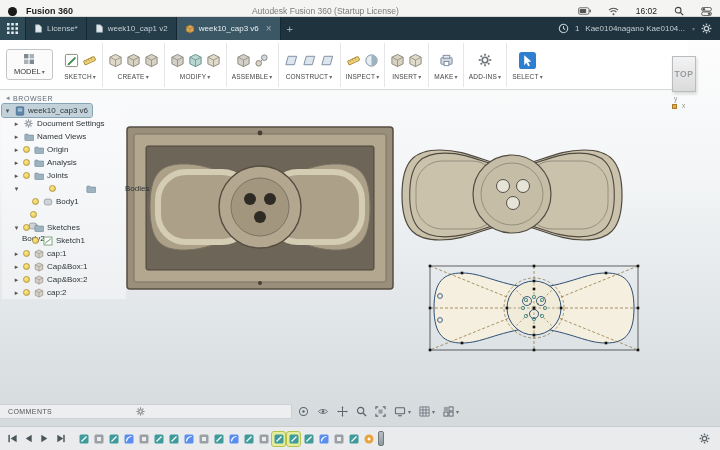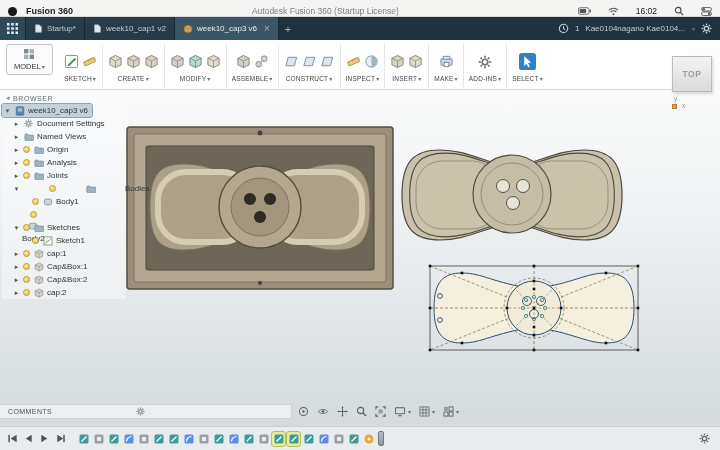--- a/index.html
+++ b/index.html
@@ -24,35 +24,35 @@
   #tabs{display:flex;align-items:stretch}
   .tab{display:flex;align-items:center;gap:4px;padding:0 8px;font-size:8px;background:#253d49;border-right:1px solid #152730;white-space:nowrap}
   .tab.active{background:#3b5765;color:#e9eff2}
   .tab .close{margin-left:3px;color:#9fb0b8;font-size:10px;line-height:1}
   .newtab{width:18px;display:flex;align-items:center;justify-content:center;font-size:11px;color:#9fb0b8}
   .tab-right{margin-left:auto;display:flex;align-items:center;gap:6px;padding-right:8px;font-size:8px}
   .job-count{font-size:8px}
   .user-name{white-space:nowrap}
 
   
-  #toolbar{position:absolute;top:40px;left:0;width:688px;height:50px;background:#ffffff;border-bottom:1px solid #d4d7d9;display:flex;align-items:flex-start;padding:4px 4px;z-index:5}
+  #toolbar{position:absolute;top:40px;left:0;width:688px;height:50px;background:#ffffff;border-bottom:1px solid #d4d7d9;display:flex;align-items:center;padding:4px 4px;z-index:5}
   .workspace{display:flex;flex-direction:column;align-items:center;justify-content:center;border:1px solid #c2c6c9;border-radius:3px;padding:3px 7px;margin:0 6px 0 2px;font-size:7.5px;color:#333;gap:2px;background:#fbfbfb}
   .ws-line{display:flex;align-items:center}
   #tb-groups{display:flex;align-items:center}
   .tb-group{display:flex;flex-direction:column;align-items:center;justify-content:center;padding:1px 5px;border-right:1px solid #e4e6e8;height:44px;gap:2px}
   .tb-group:last-child{border-right:none}
   .tb-icons{display:flex;align-items:center;gap:3px;height:22px}
   .tb-label{display:flex;align-items:center;font-size:6.5px;color:#444;letter-spacing:.2px;white-space:nowrap}
 
   
   #canvas{position:absolute;top:40px;left:0;width:720px;height:386px;background:linear-gradient(180deg,#fdfdfd 0%,#f3f5f6 35%,#dde2e5 80%,#d5dadd 100%)}
   #scene{position:absolute;top:0;left:0}
 
   
-  .viewcube{position:absolute;top:56px;left:672px;width:40px;height:36px;background:linear-gradient(180deg,#f3f3f3,#dadada);border:1px solid #b9bcbe;box-shadow:1px 2px 3px rgba(0,0,0,.14);display:flex;align-items:center;justify-content:center;font-size:8.5px;font-weight:bold;letter-spacing:.5px;color:#9b9ea0;z-index:22}
+  .viewcube{position:absolute;top:56px;left:672px;width:24px;height:36px;background:linear-gradient(180deg,#f3f3f3,#dadada);border:1px solid #b9bcbe;box-shadow:1px 2px 3px rgba(0,0,0,.14);display:flex;align-items:center;justify-content:center;font-size:8.5px;font-weight:bold;letter-spacing:.5px;color:#9b9ea0;z-index:22}
   .vc-axes{position:absolute;top:96px;left:668px;width:40px;height:16px;font-size:6.5px;color:#8a8f92;z-index:22}
   .ax-y{position:absolute;left:6px;top:-1px}
   .ax-sq{position:absolute;left:4px;top:8px;width:5px;height:5px;background:#e2a84b;border:1px solid #a97c2e}
   .ax-x{position:absolute;left:14px;top:6px}
 
   
   #browser{position:absolute;top:92px;left:2px;width:124px;z-index:18;background:rgba(250,251,252,.45)}
   .browser-header{display:flex;align-items:center;gap:3px;color:#5f6b72;font-size:7px;letter-spacing:.08em;padding:2px 4px}
   .bh-arrow{font-size:7px;color:#7c868c}
   .tree-row{display:flex;align-items:center;height:13px;gap:3px;width:max-content;padding-right:4px;font-size:8px;color:#2d3438}
@@ -133,21 +133,21 @@
         <rect x="8" y="8" width="2.4" height="2.4" fill="#e6edf0"></rect>
       </svg>
     </span>
   <span id="tabs">
       <span class="tab">
         <span class="i">
           <svg width="9" height="9" viewBox="0 0 10 12">
             <path d="M1 1h5l3 3v7H1Z" fill="#dfe7ea" stroke="#9fb0b8" stroke-width="0.8"></path>
           </svg>
         </span>
-        <span class="tab-label">Startup*</span>
+        <span class="tab-label">License*</span>
       </span>
       <span class="tab">
         <span class="i">
           <svg width="9" height="9" viewBox="0 0 10 12">
             <path d="M1 1h5l3 3v7H1Z" fill="#dfe7ea" stroke="#9fb0b8" stroke-width="0.8"></path>
           </svg>
         </span>
         <span class="tab-label">week10_cap1 v2</span>
       </span>
       <span class="tab active">

